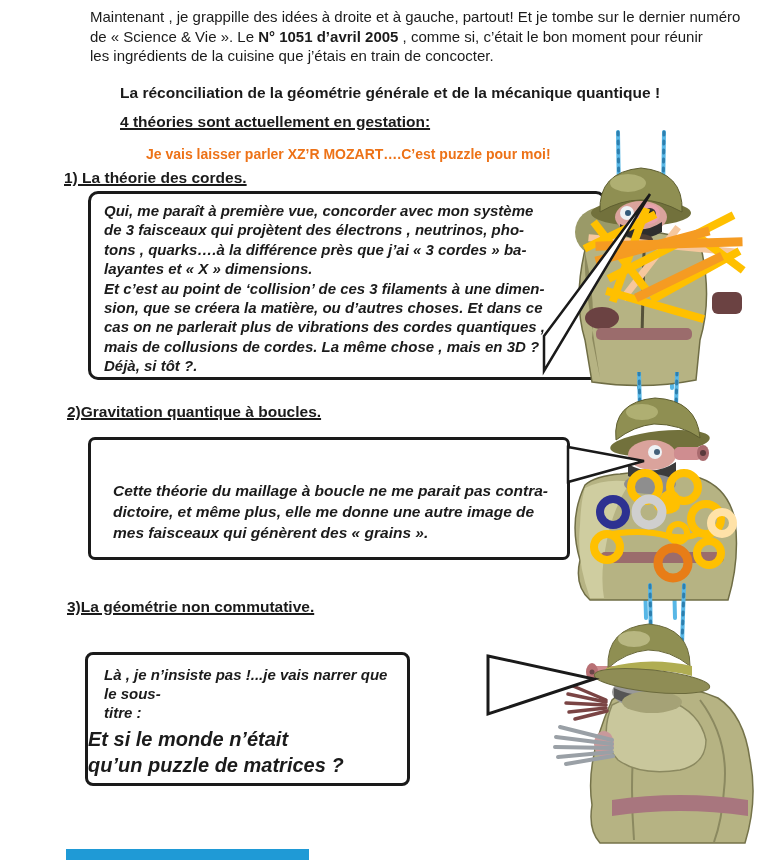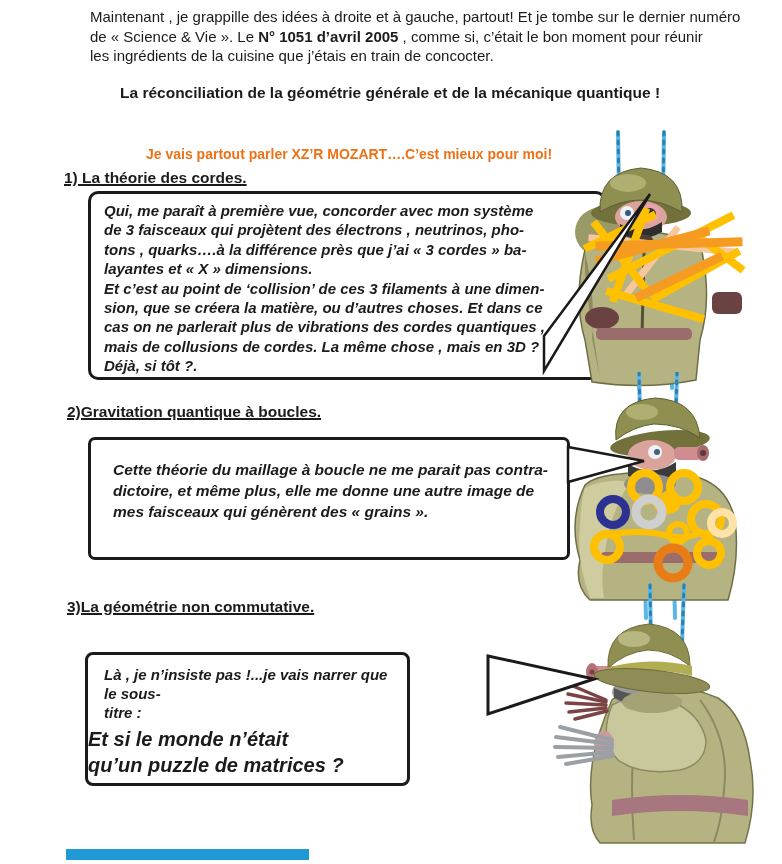--- a/index.html
+++ b/index.html
@@ -13,39 +13,40 @@
   .h-sub{left:120px;top:113px;font-size:15.5px;font-weight:bold;text-decoration:underline;text-decoration-thickness:1.5px;}
   .orange-note{left:146px;top:146px;font-size:14px;font-weight:bold;color:#ed7217;}
   .sec-title{font-size:15.5px;font-weight:bold;text-decoration:underline;text-decoration-thickness:1.5px;}
   .t1{left:64px;top:169px;text-align:center;}
   .t2{left:67px;top:403px;}
   .t3{left:67px;top:598px;}
   .bubble{border:3px solid #1a1a1a;background:#fff;box-sizing:border-box;z-index:1;}
   .b1{left:88px;top:191px;width:518px;height:189px;border-radius:10px;}
   .b1 .txt{padding:7px 8px 0 13px;font-size:15px;line-height:19.4px;font-weight:bold;font-style:italic;}
   .b2{left:88px;top:437px;width:482px;height:123px;border-radius:7px;}
-  .b2 .txt{padding:19px 12px 0 22px;font-size:15.5px;line-height:21px;font-weight:bold;font-style:italic;}
+  .b2 .txt{padding:19px 12px 0 22px;font-size:15.5px;line-height:21px;font-weight:bold;font-style:italic;margin-top:21px;}
   .b3{left:85px;top:652px;width:325px;height:134px;border-radius:8px;}
   .b3 .txt{padding:10px 10px 0 16px;font-size:15px;line-height:19px;font-weight:bold;font-style:italic;}
   .b3 .big{margin-top:4px;font-size:20px;line-height:26px;font-weight:bold;font-style:italic;}
   .puppet{z-index:2;}
   #tails{left:0;top:0;width:782px;height:864px;z-index:3;pointer-events:none;}
   .bottom-bar{left:66px;top:849px;width:243px;height:11px;background:#1f9ad6;z-index:1;}
 </style>
 </head>
 <body>
 
 <div id="page">
 
   <div class="abs intro preline"><span>Maintenant , je grappille des idées à droite et à gauche, partout! Et je tombe sur le dernier numéro
 de « Science &amp; Vie ». Le </span><b>N° 1051 d’avril 2005</b><span> , comme si, c’était le bon moment pour réunir
 les ingrédients de la cuisine que j’étais en train de concocter.</span></div>
 
   <div class="abs h-main">La réconciliation de la géométrie générale et de la mécanique quantique !</div>
-  <div class="abs orange-note">Je vais partout parler XZ’R MOZART….C’est mieux pour moi!</div>
+  <div class="abs h-sub">4 théories sont actuellement en gestation:</div>
+  <div class="abs orange-note">Je vais laisser parler XZ’R MOZART….C’est puzzle pour moi!</div>
 
   <div class="abs sec-title t1">1) La théorie des cordes.</div>
   <div class="abs bubble b1">
     <div class="txt preline">Qui,  me paraît à première vue, concorder avec mon système
 de 3 faisceaux  qui projètent des électrons , neutrinos, pho-
 tons , quarks….à la différence près que j’ai « 3 cordes » ba-
 layantes et « X » dimensions.
 Et c’est au point de ‘collision’ de ces 3 filaments à une dimen-
 sion,  que se créera la matière, ou d’autres choses. Et dans ce
 cas on ne parlerait plus de vibrations des cordes quantiques ,

